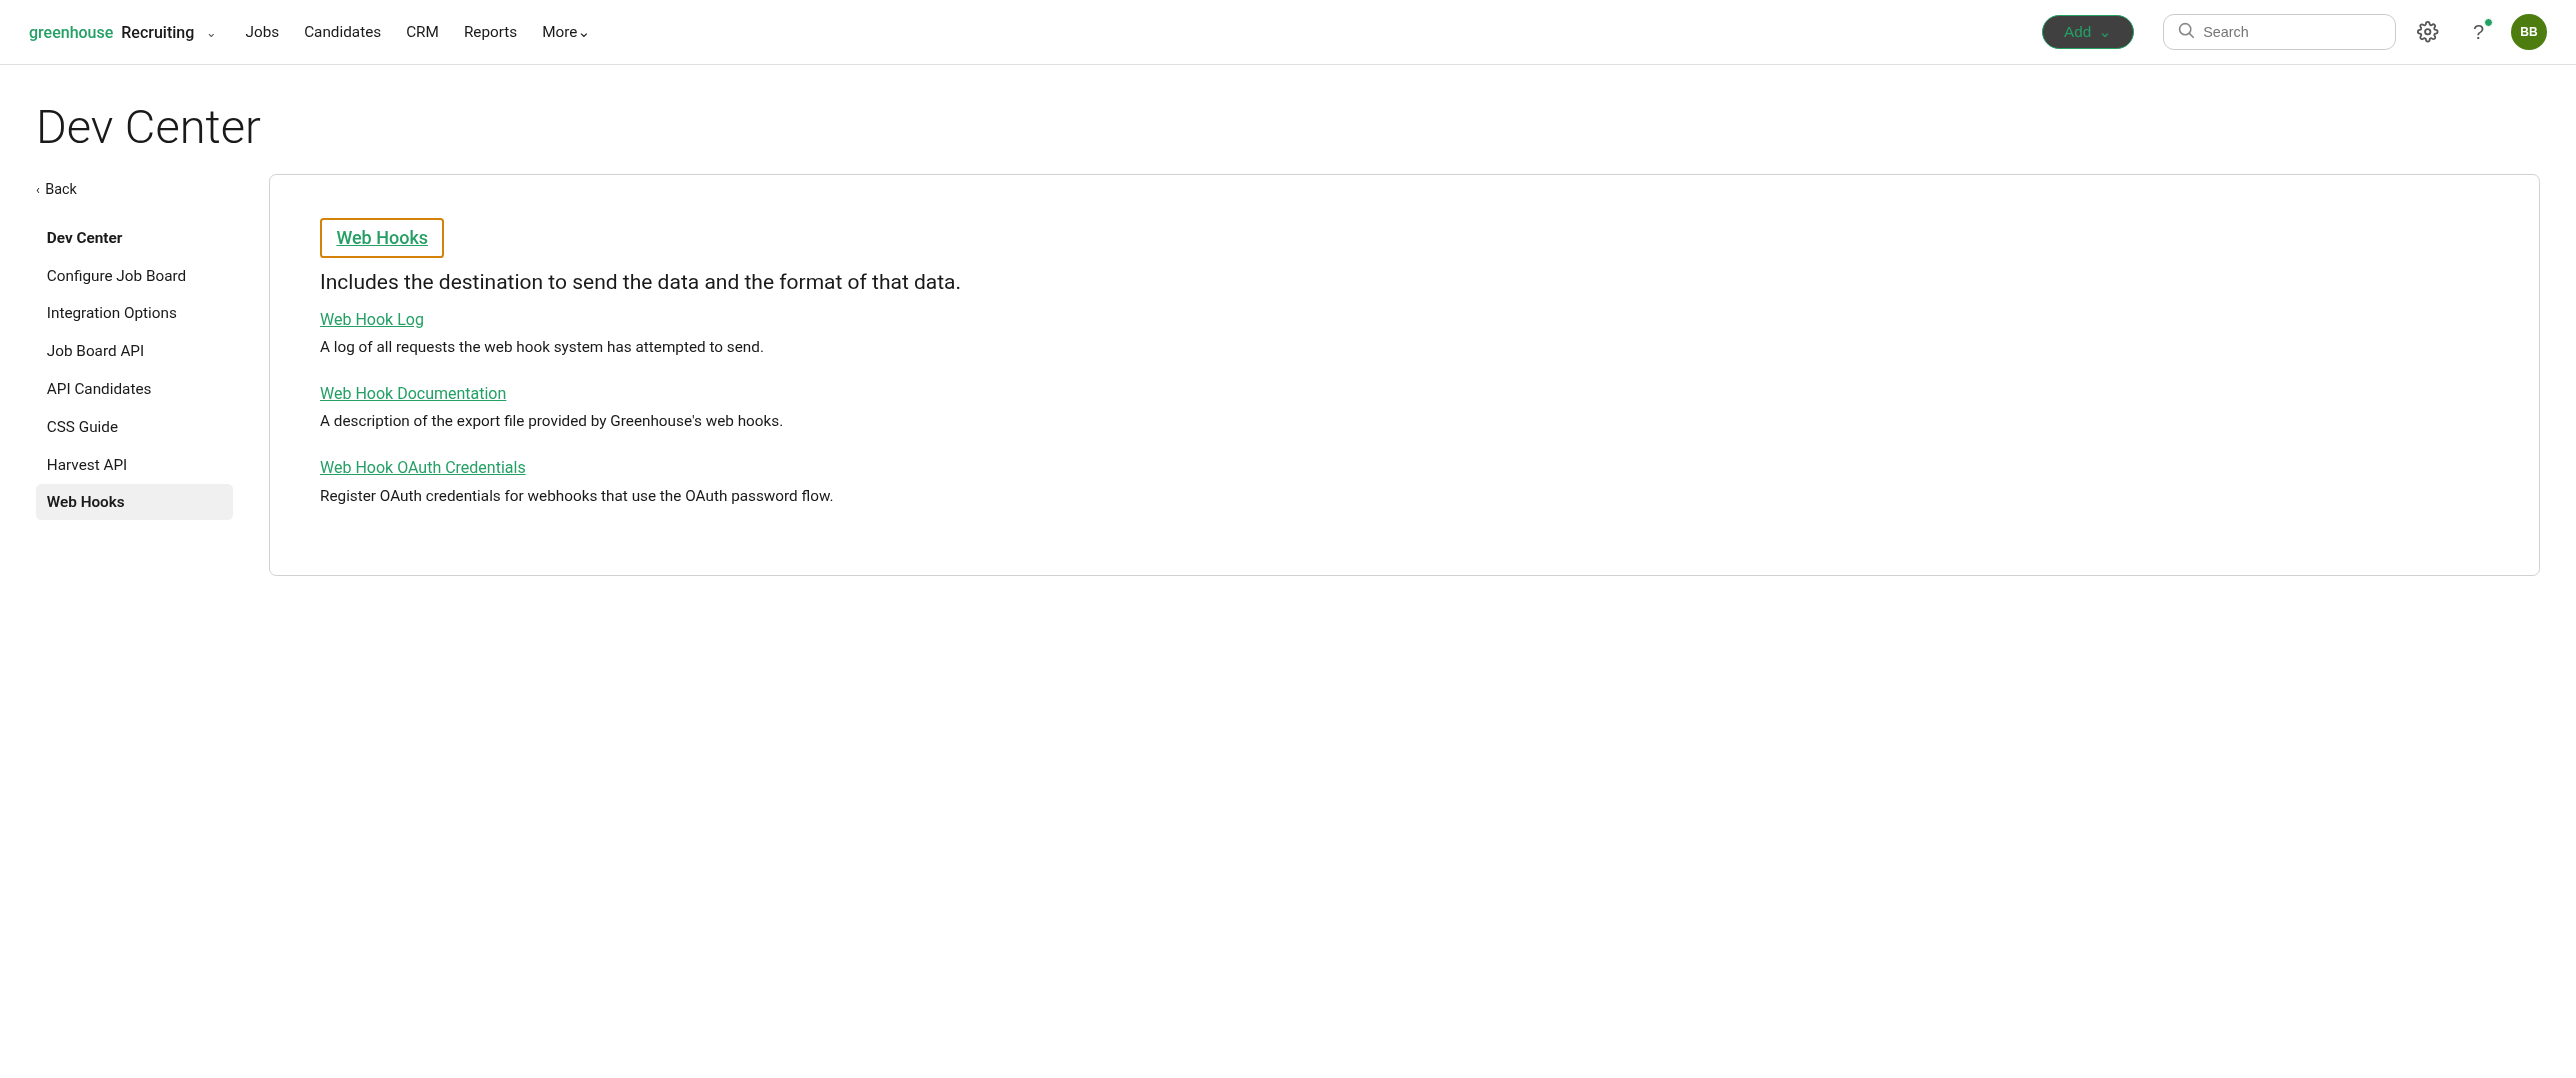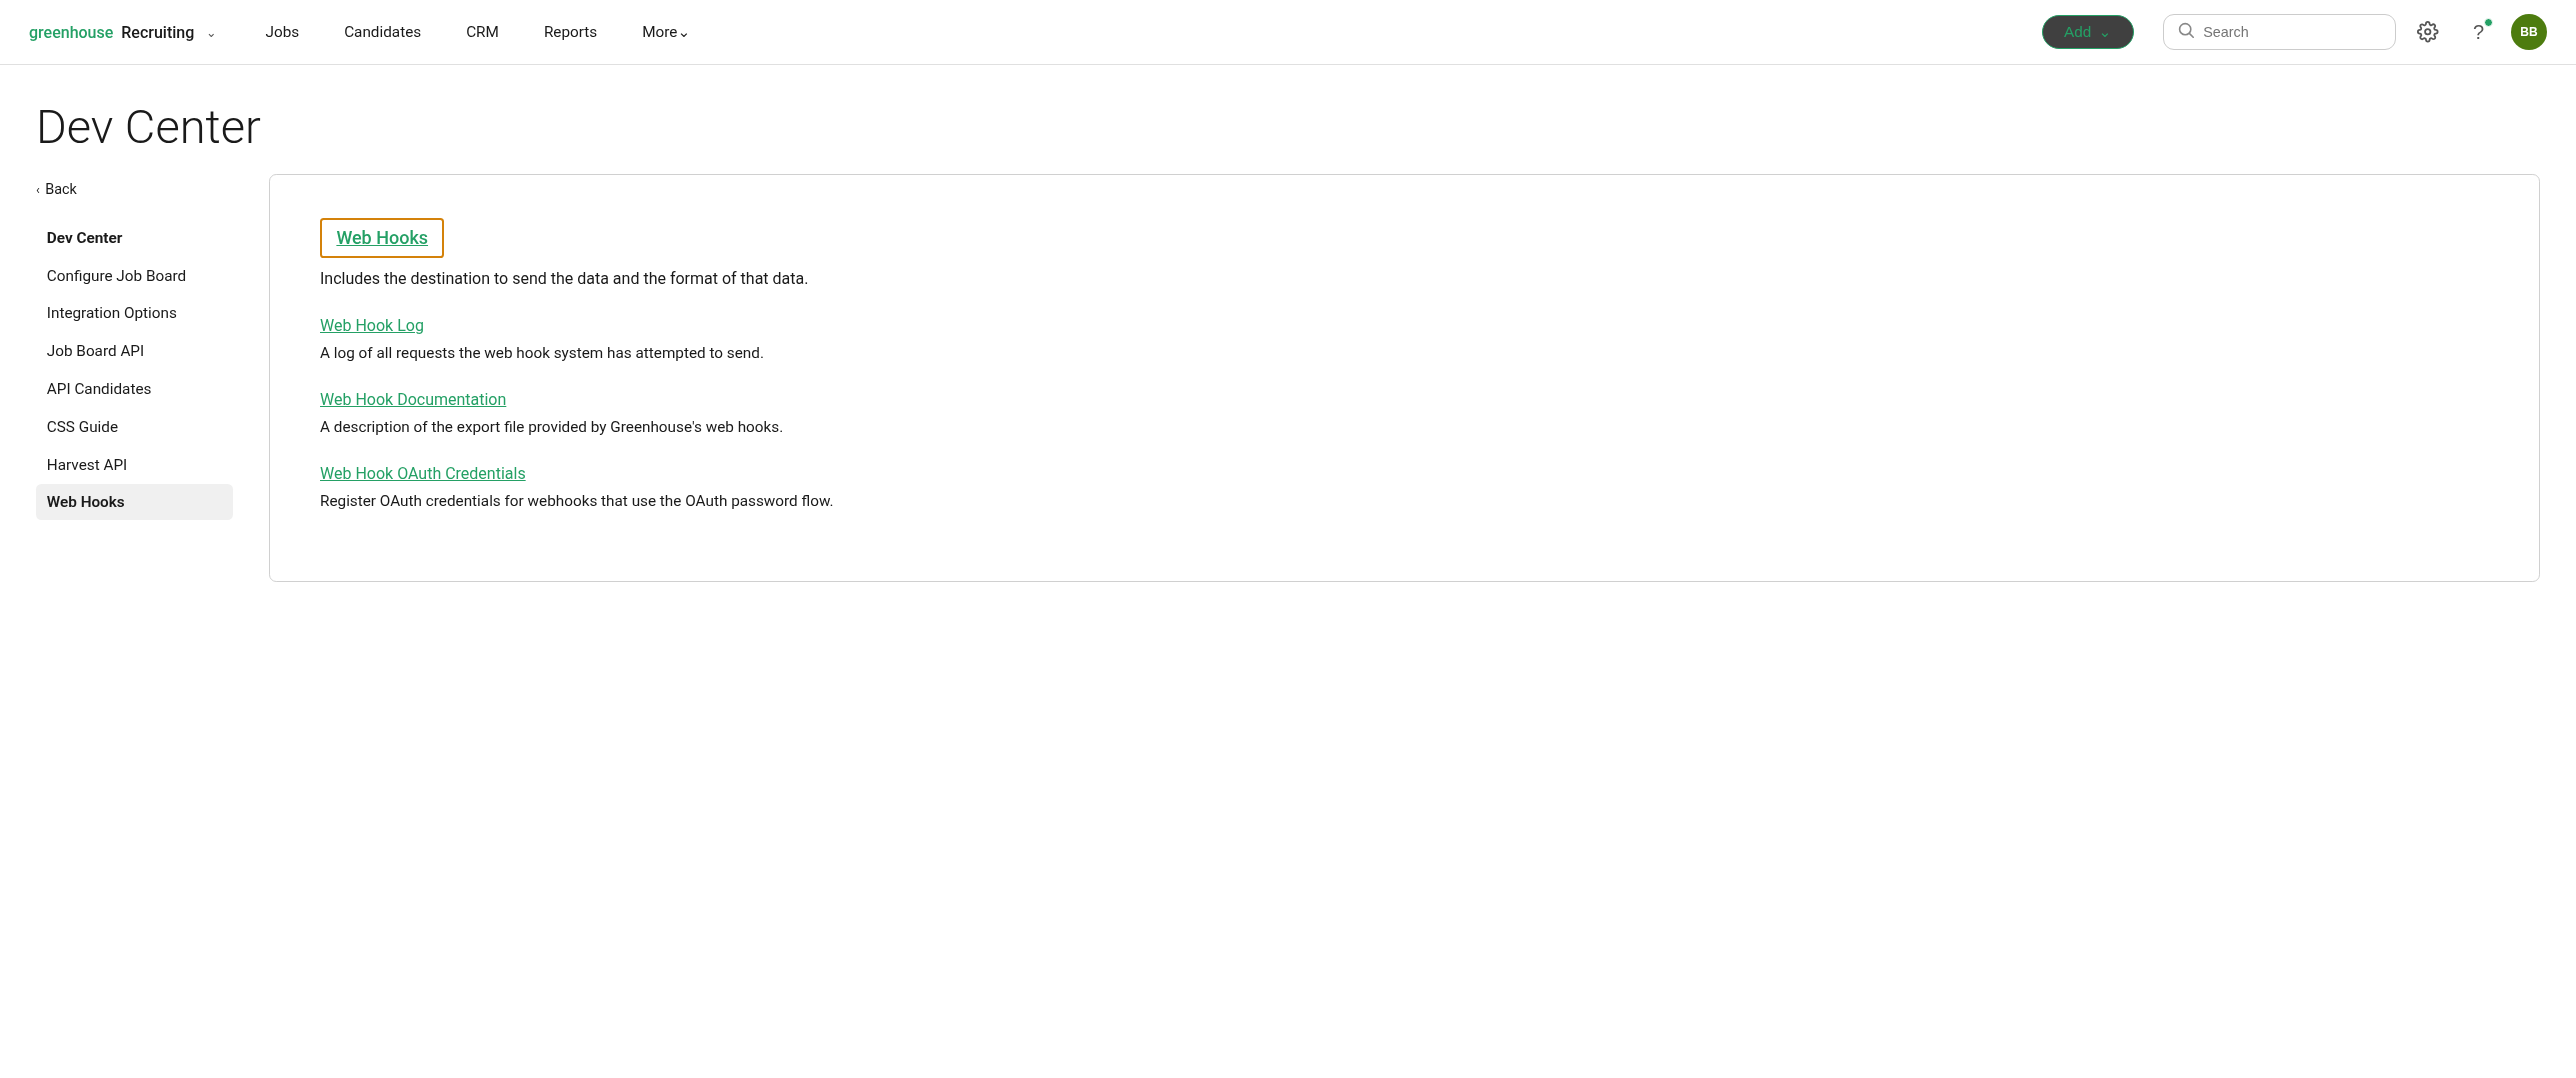--- a/index.html
+++ b/index.html
@@ -31,21 +31,20 @@
       align-items: center;
       gap: 25px;
       flex: 1;
     }
     .nav-link {
       font-size: 15.3px;
       color: #1a1a1a;
       cursor: pointer;
       text-decoration: none;
       white-space: nowrap;
-      margin-left: 20px;
     }
     .nav-link-more {
       display: flex;
       align-items: center;
       gap: 0;
     }
     .nav-add-btn {
       border: 1.8px solid #24a065;
       border-radius: 21.5px;
       padding: 7.2px 21.5px;
@@ -191,23 +190,23 @@
       font-size: 18px;
       color: #24a065;
       text-decoration: underline;
       font-weight: 500;
       cursor: pointer;
       padding: 7.2px 14.4px;
       border: 2.2px solid #d4820a;
       border-radius: 3.6px;
     }
     .section-desc {
-      font-size: 16px;
-      color: #1a1a1a;
-      margin-bottom: 25px;
+      font-size: 21px;
+      color: #1a1a1a;
+      margin-bottom: 12px;
       line-height: 1.5;
     }
     .sub-section {
       margin-bottom: 25px;
     }
     .sub-link {
       font-size: 16px;
       color: #24a065;
       text-decoration: underline;
       cursor: pointer;

